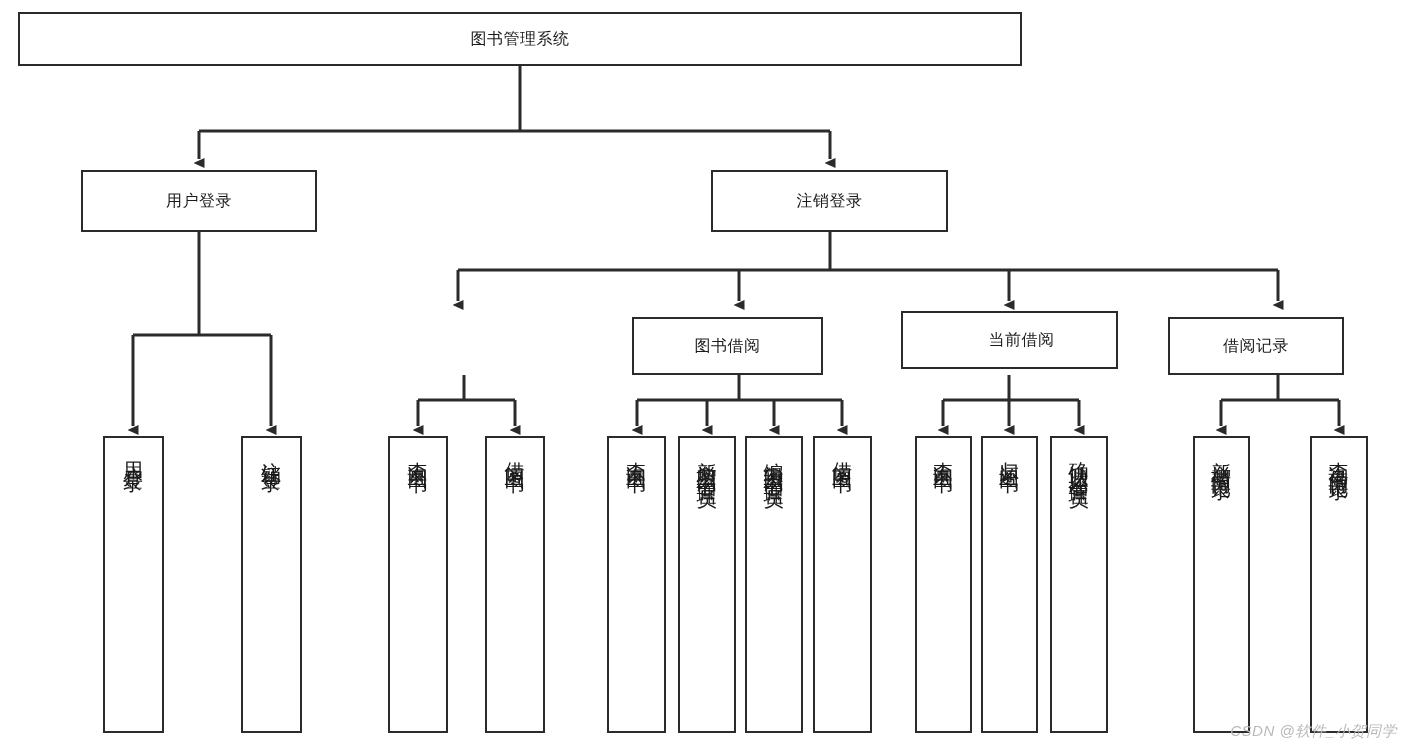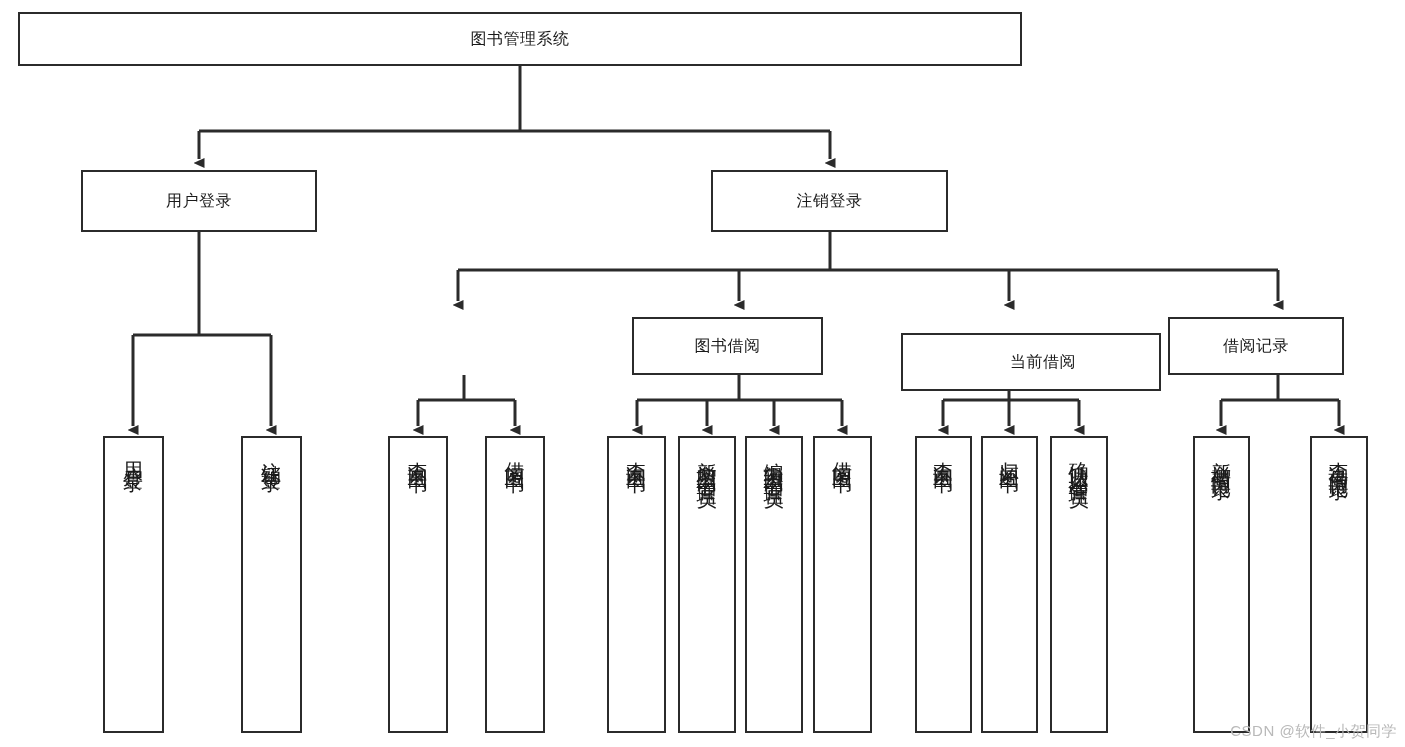--- a/index.html
+++ b/index.html
@@ -64,20 +64,21 @@
   }
   #watermark {
     position: absolute;
     right: 8px;
     bottom: 6px;
     font-size: 15px;
     color: #b9b9b9;
     letter-spacing: 0.5px;
     z-index: 5;
     white-space: nowrap;
+    font-style: italic;
   }
 </style>
 </head>
 <body>
 
 <div id="diagram-root">
 
   <svg id="connectors" viewBox="0 0 1405 747" width="1405" height="747" xmlns="http://www.w3.org/2000/svg">
     <defs>
       <marker id="arrow" markerWidth="10" markerHeight="11" refX="1" refY="5.5" orient="auto" markerUnits="userSpaceOnUse">
@@ -140,21 +141,21 @@
 
   <div class="node horiz" style="left:711px; top:170px; width:237px; height:62px;">
     <span class="node-label">注销登录</span>
   </div>
 
 
   <div class="node horiz" style="left:632px; top:317px; width:191px; height:58px;justify-content:center;">
     <span class="node-label">图书借阅</span>
   </div>
 
-  <div class="node horiz" style="left:901px; top:333px; width:260px; height:58px;padding-left:24px;">
+  <div class="node horiz" style="left:901px; top:311px; width:217px; height:58px;padding-left:24px;">
     <span class="node-label">当前借阅</span>
   </div>
 
   <div class="node horiz" style="left:1168px; top:317px; width:176px; height:58px;">
     <span class="node-label">借阅记录</span>
   </div>
 
   <div class="node vert" style="left:103px; top:436px; width:61px; height:297px;">
     <span class="node-label">用户登录</span>
   </div>

